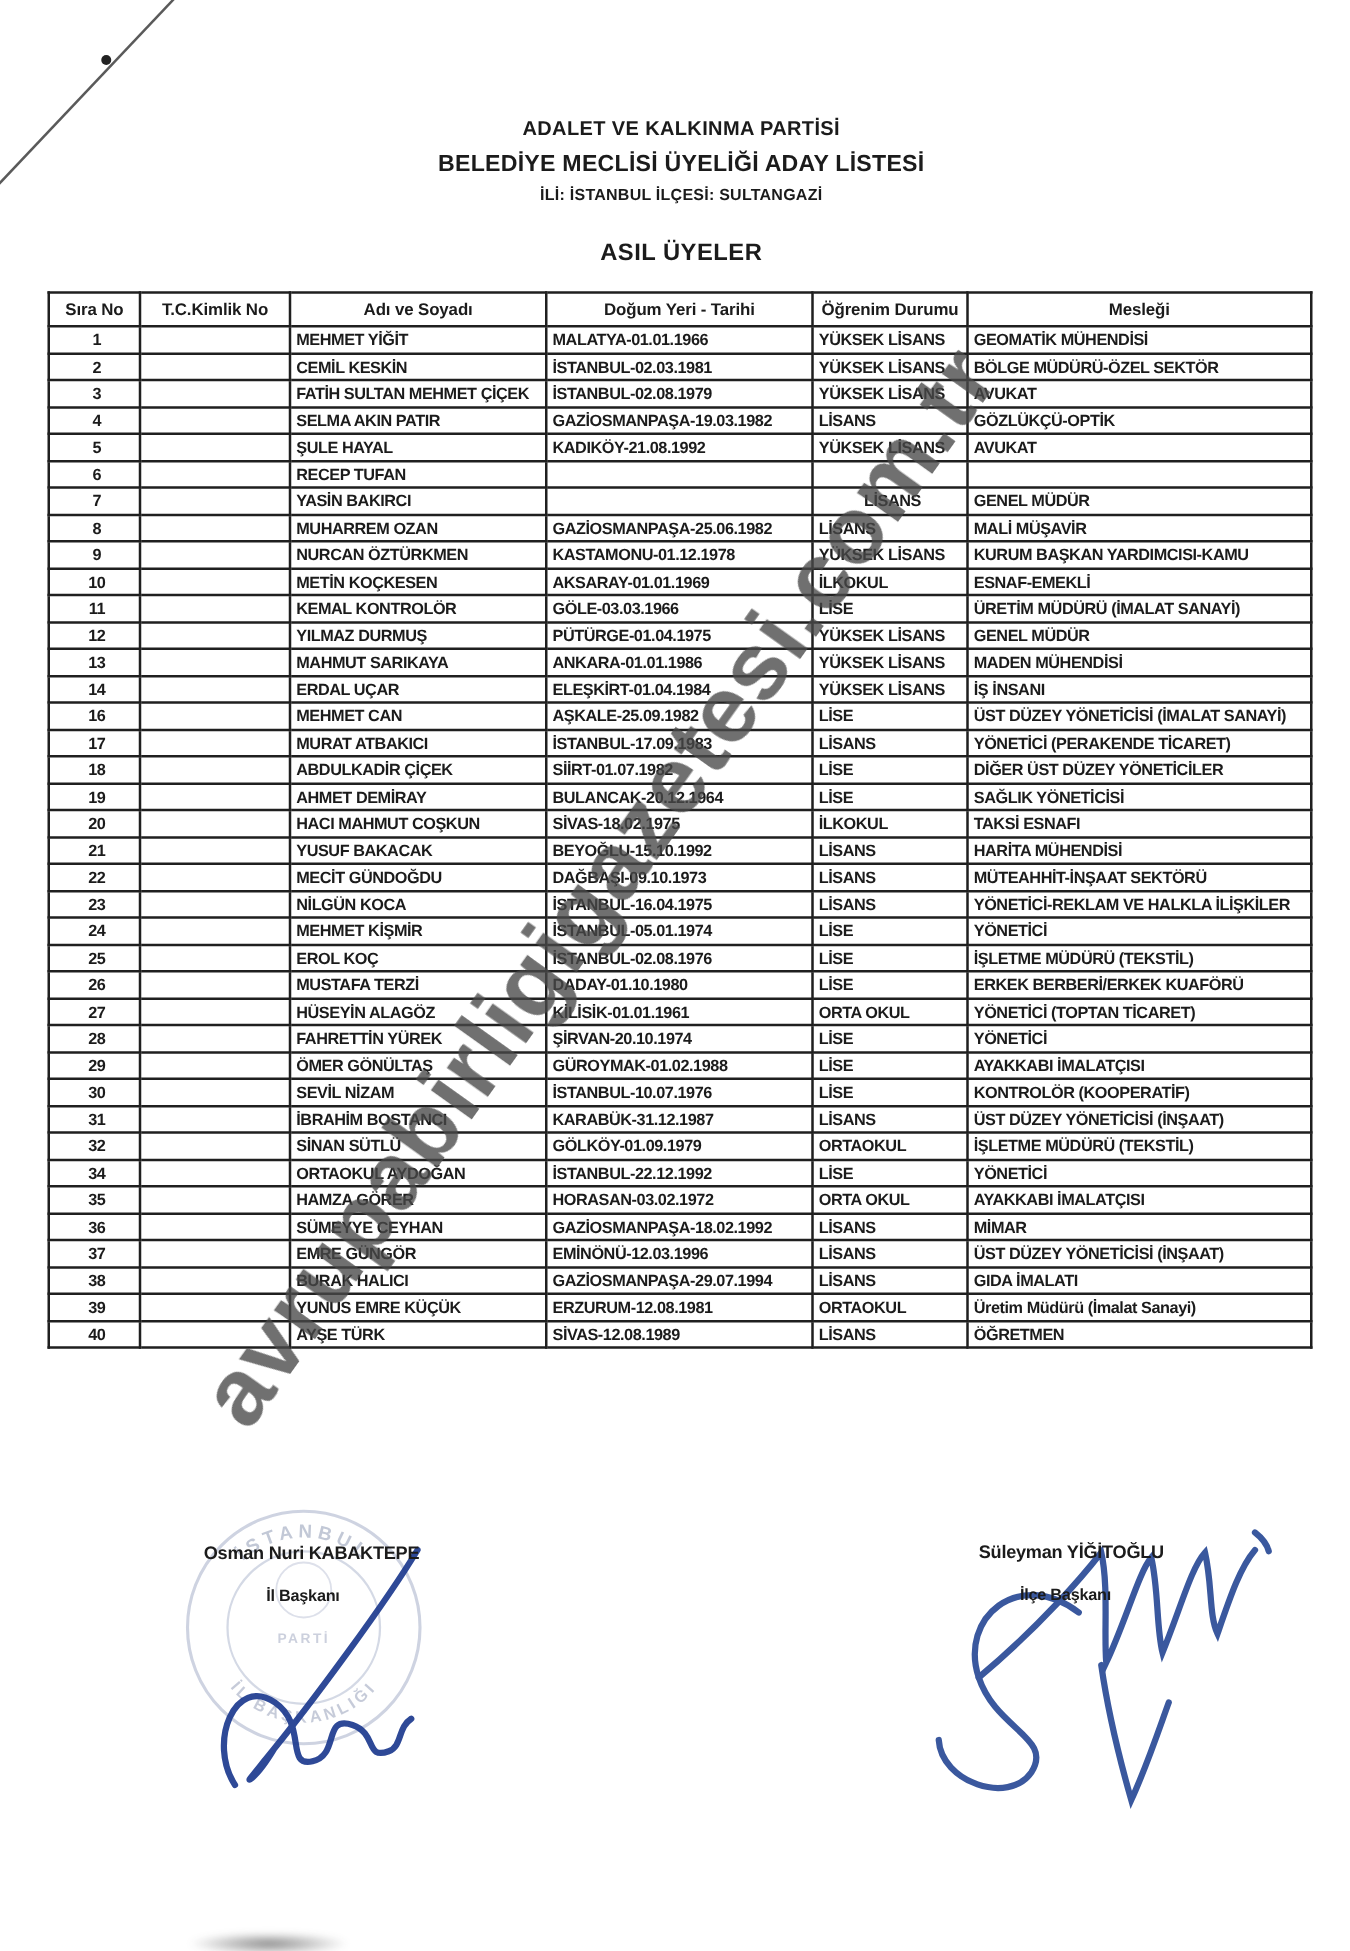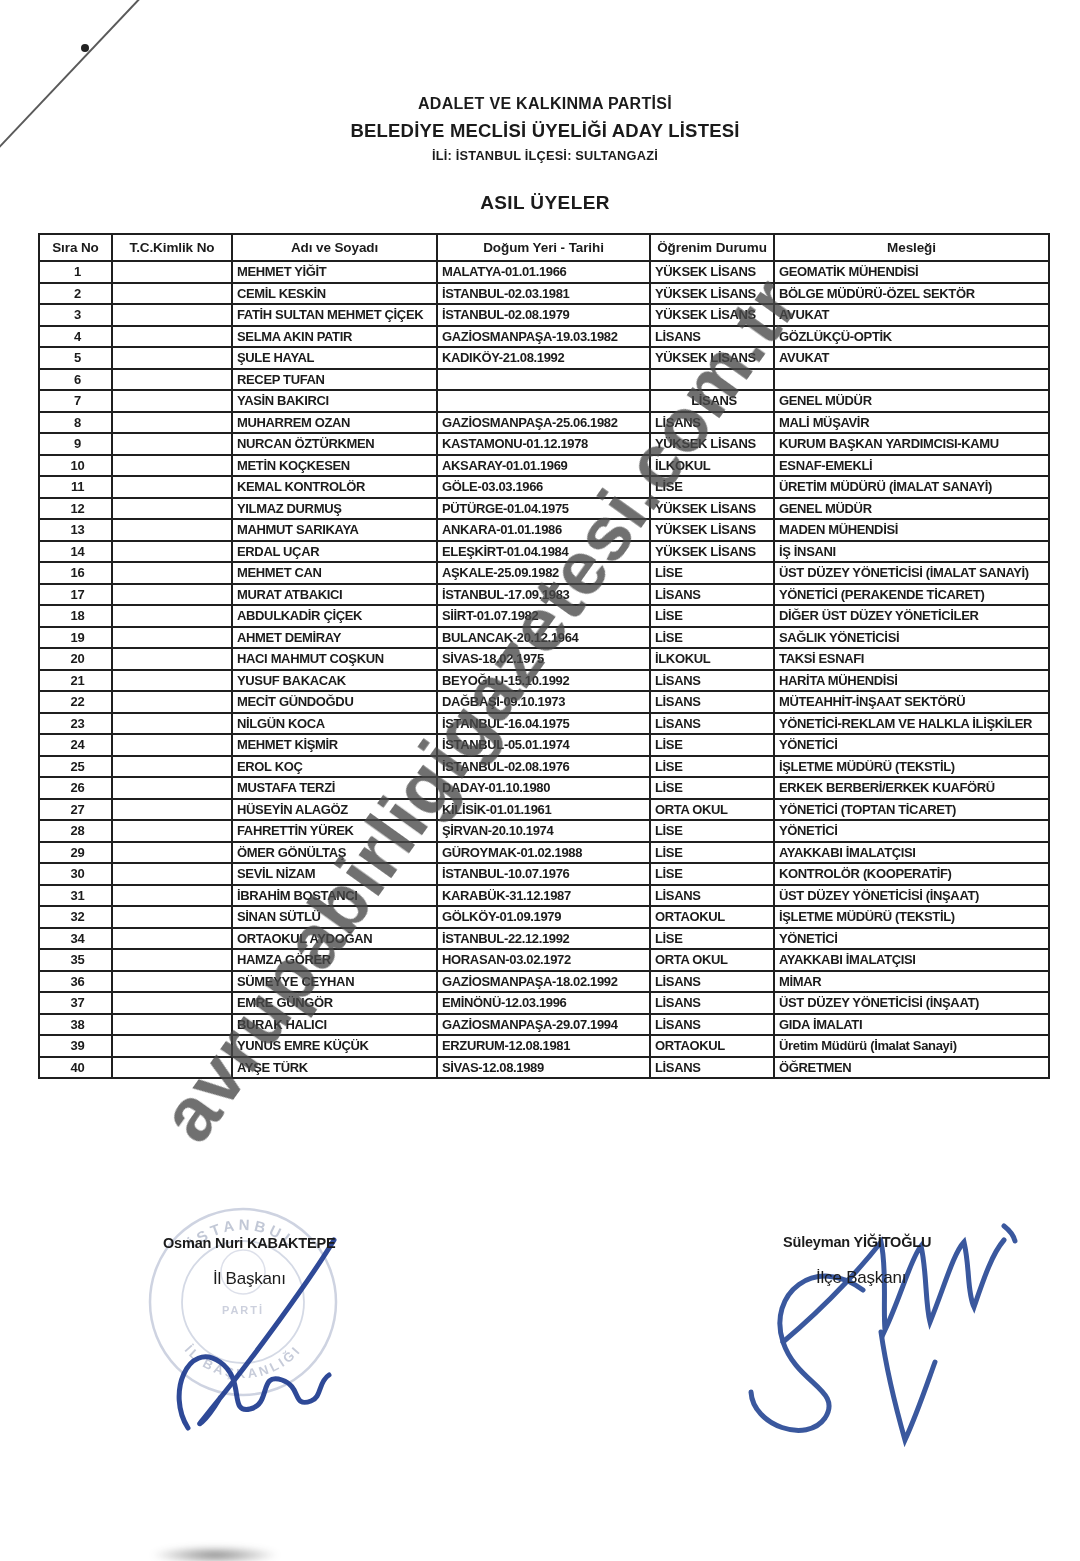--- a/index.html
+++ b/index.html
@@ -65,21 +65,21 @@
     position:absolute;left:178px;top:1088px;
     transform:rotate(-54.5deg);transform-origin:0 50%;
     font-size:76px;font-weight:bold;letter-spacing:1px;
     color:rgba(72,72,72,.78);
     white-space:nowrap;
     filter:blur(.4px);
     pointer-events:none;
   }
   
   .sig-name{position:absolute;font-weight:bold;font-size:14.5px;letter-spacing:-.2px;}
-  .sig-title{position:absolute;font-weight:normal;font-size:17px;letter-spacing:-.2px;}
+  .sig-title{position:absolute;font-weight:bold;font-size:13px;letter-spacing:-.2px;}
   .sig-left-name{left:163px;top:1235px;}
   .sig-left-title{left:213px;top:1269px;}
   .sig-right-name{left:783px;top:1234px;}
   .sig-right-title{left:816px;top:1268px;}
   .stamp-svg{position:absolute;left:143px;top:1202px;}
   .sig-svg{position:absolute;}
   .sig-svg.left{left:150px;top:1222px;}
   .sig-svg.right{left:715px;top:1212px;}
 </style>
 </head>

